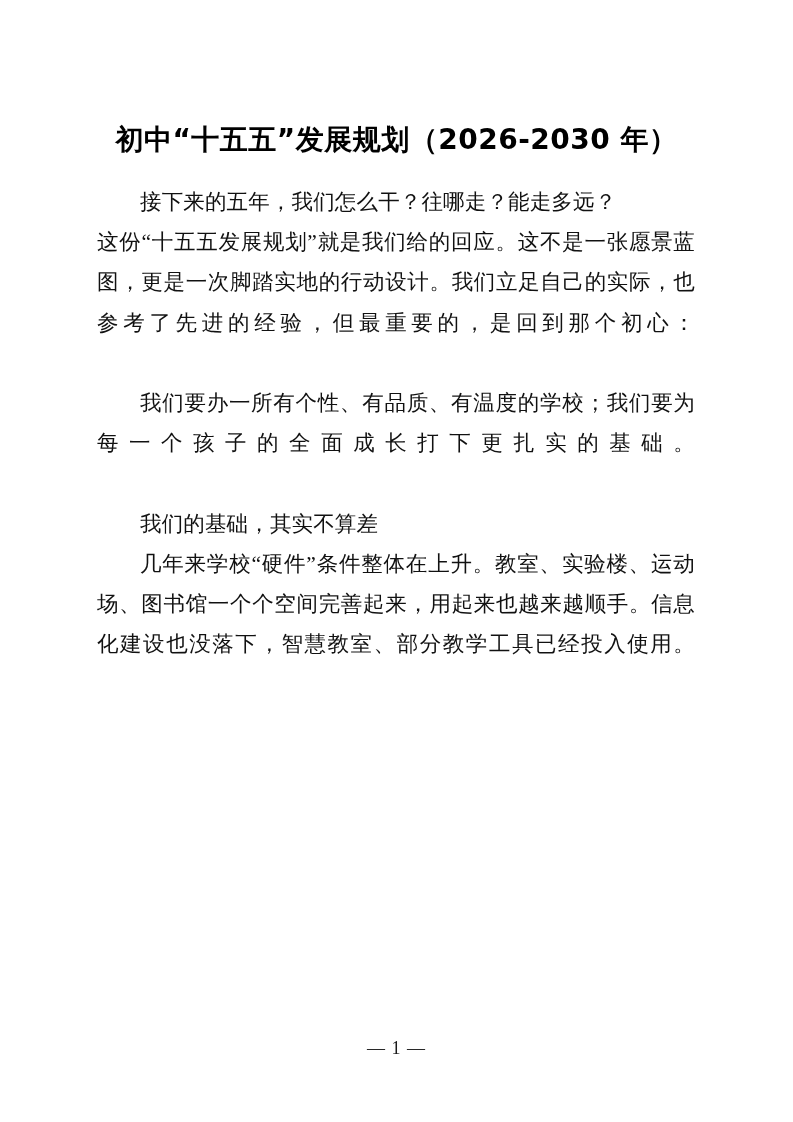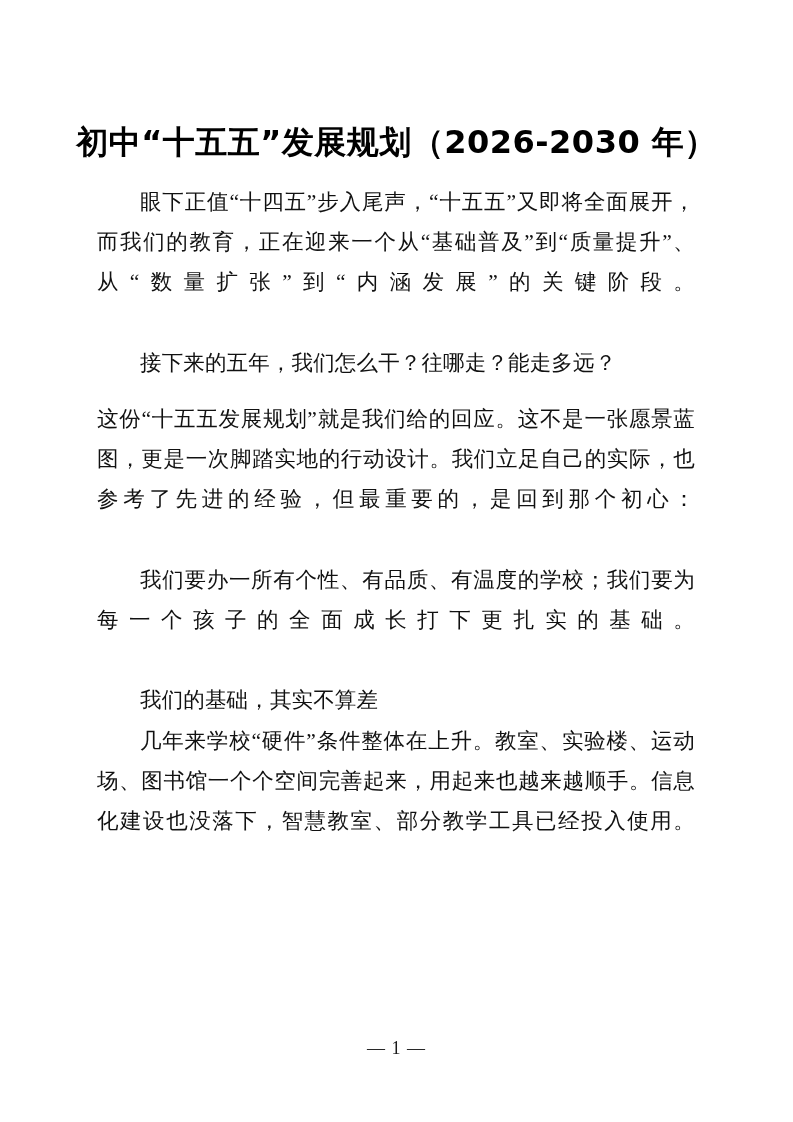--- a/index.html
+++ b/index.html
@@ -20,21 +20,21 @@
 
   
   .doc-title {
     position: absolute;
     left: 0;
     right: 0;
     top: 100px;
     text-align: center;
     font-family: "DejaVu Sans", "Liberation Sans", sans-serif;
     font-weight: 700;
-    font-size: 32px;
+    font-size: 28px;
     line-height: 42px;
     letter-spacing: 0.5px;
     color: #000000;
     white-space: nowrap;
   }
 
   
   .body-block {
     position: absolute;
     left: 97px;
@@ -50,21 +50,20 @@
     letter-spacing: 0.15px;
     margin: 0;
     color: #111111;
     font-family: "Liberation Serif", "DejaVu Serif", serif;
   }
   .para.indent {
     text-indent: 2em;
   }
   .para.noindent {
     text-indent: 0;
-    margin-top: 16px;
   }
   
   .para::after {
     content: "";
     display: inline-block;
     width: 100%;
   }
   .para.short::after {
     display: none;
   }
@@ -85,21 +84,20 @@
 </style>
 </head>
 <body>
 
 <div class="page">
 
   <h1 class="doc-title">初中“十五五”发展规划（2026-2030 年）</h1>
 
   <div class="body-block">
 
-    <p class="para indent">眼下正值“十四五”步入尾声，“十五五”又即将全面展开，而我们的教育，正在迎来一个从“基础普及”到“质量提升”、从“数量扩张”到“内涵发展”的关键阶段。</p>
 
 
     <p class="para indent short">接下来的五年，我们怎么干？往哪走？能走多远？</p>
 
     <p class="para noindent">这份“十五五发展规划”就是我们给的回应。这不是一张愿景蓝图，更是一次脚踏实地的行动设计。我们立足自己的实际，也参考了先进的经验，但最重要的，是回到那个初心：</p>
 
     <p class="para indent">我们要办一所有个性、有品质、有温度的学校；我们要为每一个孩子的全面成长打下更扎实的基础。</p>
 
 
 

